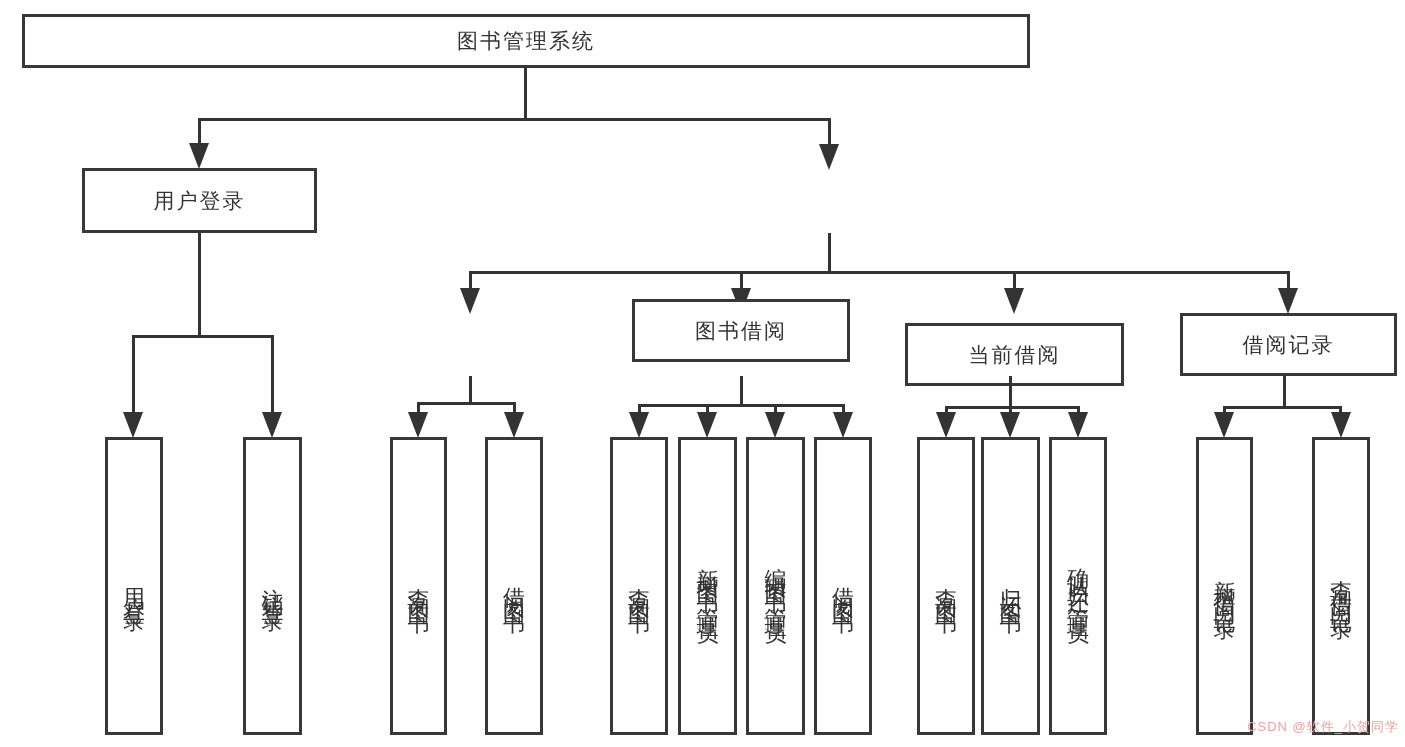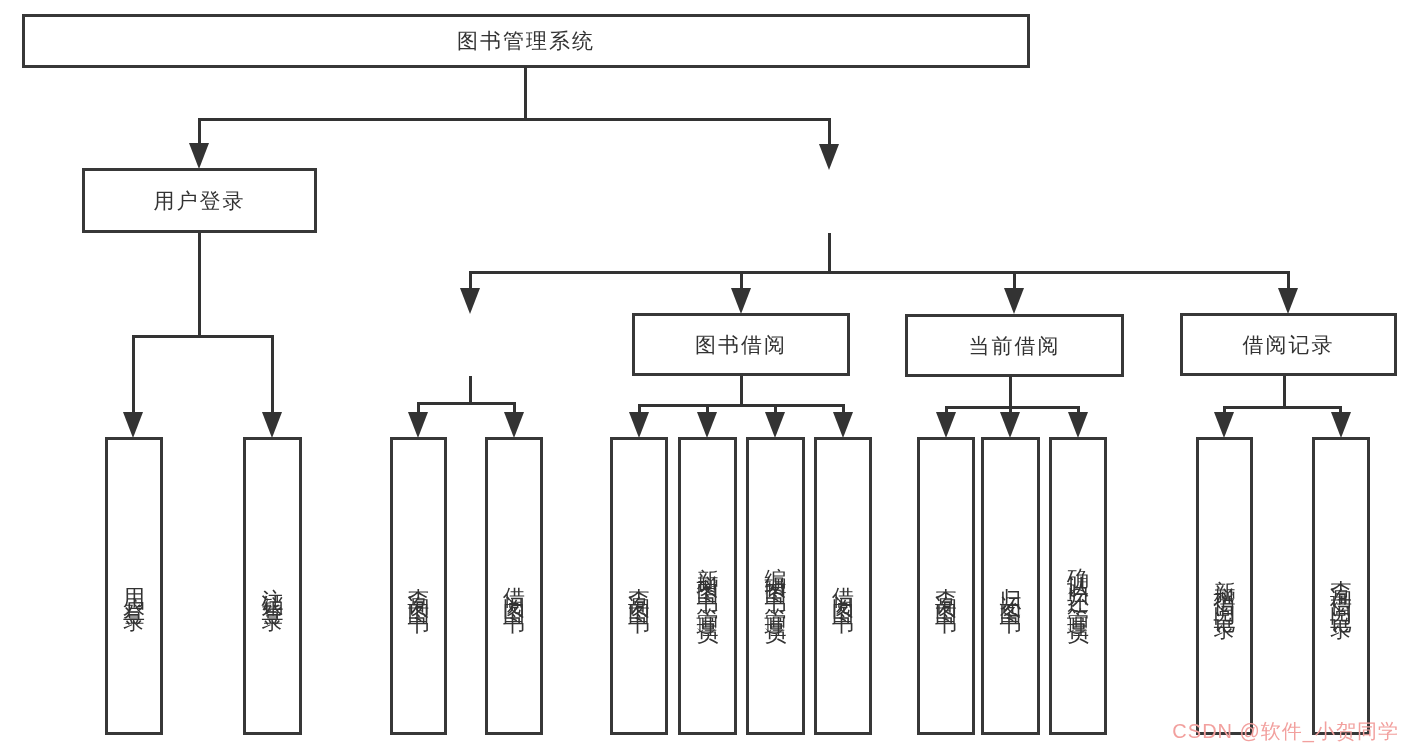--- a/index.html
+++ b/index.html
@@ -19,21 +19,21 @@
   }
   .vl { position:absolute; width:3px; background:#333333; }
   .hl { position:absolute; height:3px; background:#333333; }
   .ar {
     position:absolute; width:0; height:0;
     border-left:10px solid transparent; border-right:10px solid transparent;
     border-top:26px solid #333333;
   }
   .watermark {
     position:absolute; right:6px; top:718px;
-    color:#f2a09e; font-size:20px; letter-spacing:1px; white-space:nowrap;
+    color:#f2a09e; font-size:13px; letter-spacing:1px; white-space:nowrap;
   }
 </style>
 </head>
 <body>
 
 <div id="stage">
 
   <div class="box hbox" style="left:22px; top:14px; width:1008px; height:54px;">
     <span>图书管理系统</span>
   </div>
@@ -60,24 +60,24 @@
   <div class="hl" style="left:469px; top:271px; width:821px;"></div>
   <div class="vl" style="left:469px; top:271px; height:18px;"></div>
   <div class="ar" style="left:460px; top:288px;"></div>
   <div class="vl" style="left:740px; top:271px; height:18px;"></div>
   <div class="ar" style="left:731px; top:288px;"></div>
   <div class="vl" style="left:1013px; top:271px; height:18px;"></div>
   <div class="ar" style="left:1004px; top:288px;"></div>
   <div class="vl" style="left:1287px; top:271px; height:18px;"></div>
   <div class="ar" style="left:1278px; top:288px;"></div>
 
-  <div class="box hbox" style="left:632px; top:313px; width:218px; height:63px;text-align:center;">
+  <div class="box hbox" style="left:632px; top:299px; width:218px; height:63px;text-align:center;">
     <span>图书借阅</span>
   </div>
-  <div class="box hbox" style="left:905px; top:314px; width:219px; height:63px;">
+  <div class="box hbox" style="left:905px; top:323px; width:219px; height:63px;">
     <span>当前借阅</span>
   </div>
   <div class="box hbox" style="left:1180px; top:313px; width:217px; height:63px;">
     <span>借阅记录</span>
   </div>
 
   <div class="vl" style="left:469px; top:376px; height:28px;"></div>
   <div class="hl" style="left:417px; top:402px; width:99px;"></div>
   <div class="vl" style="left:417px; top:402px; height:12px;"></div>
   <div class="ar" style="left:408px; top:412px;"></div>

